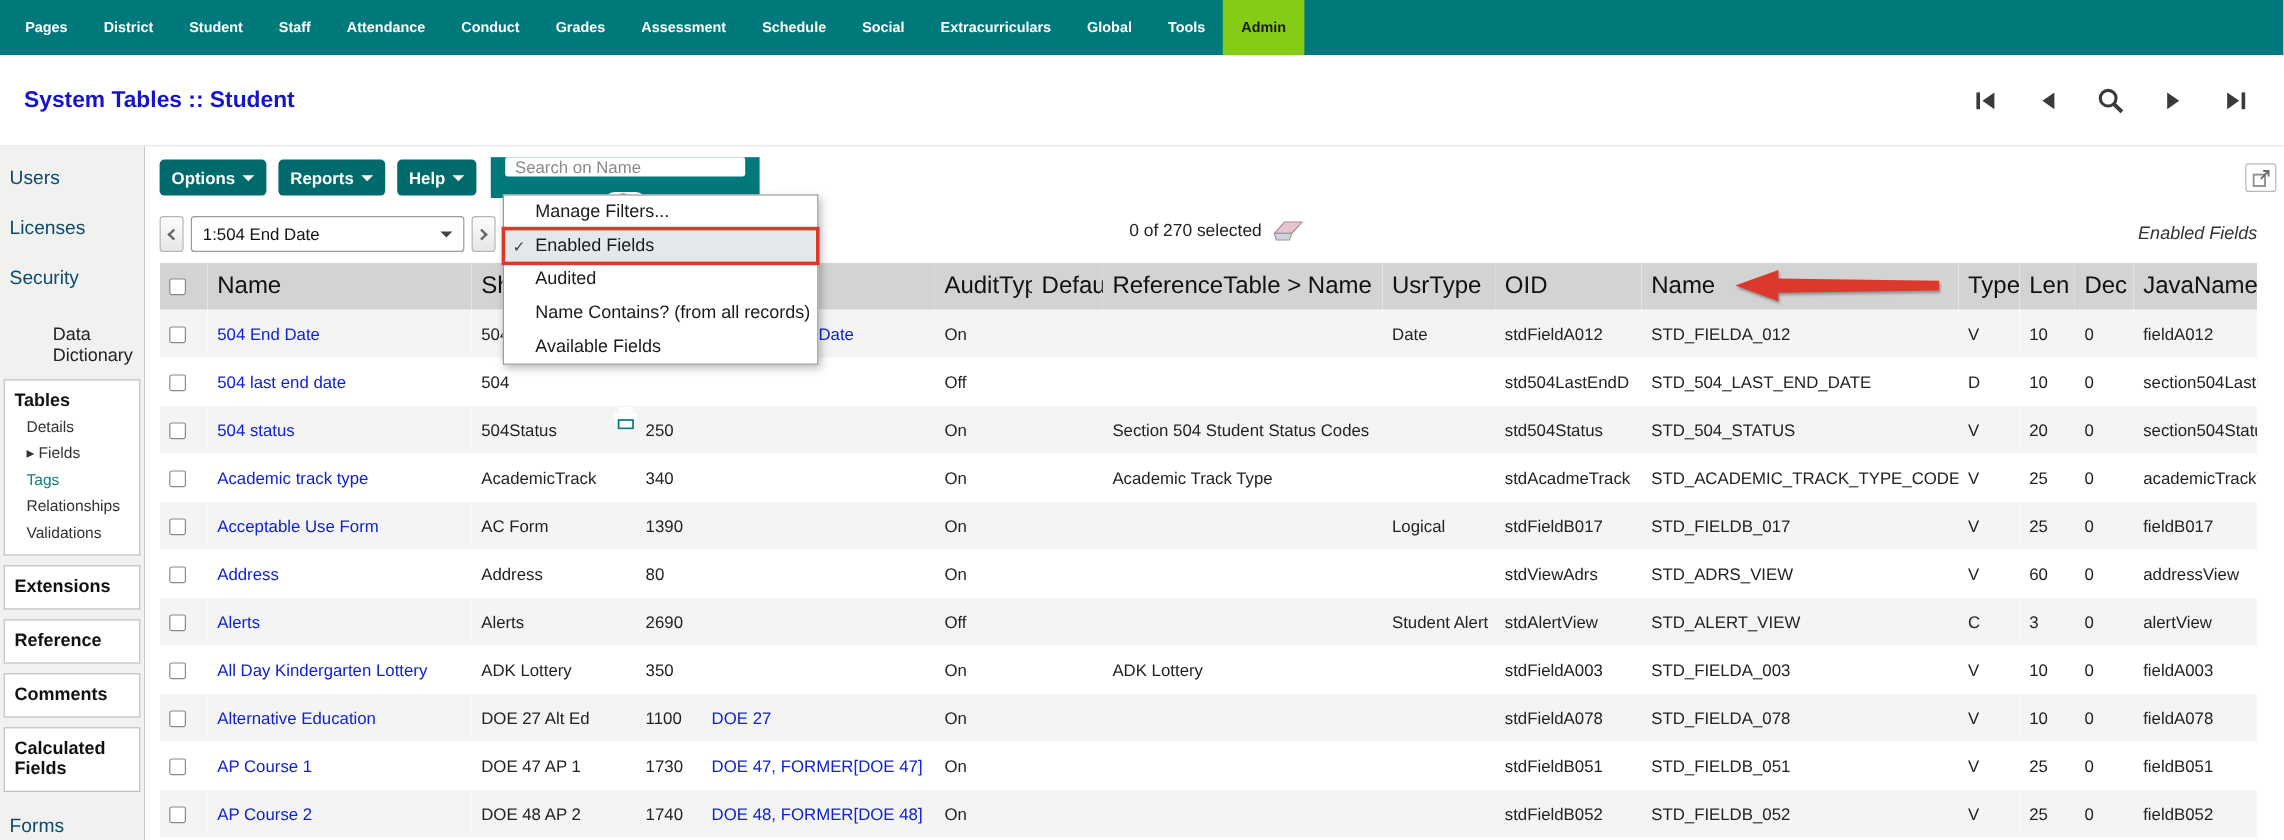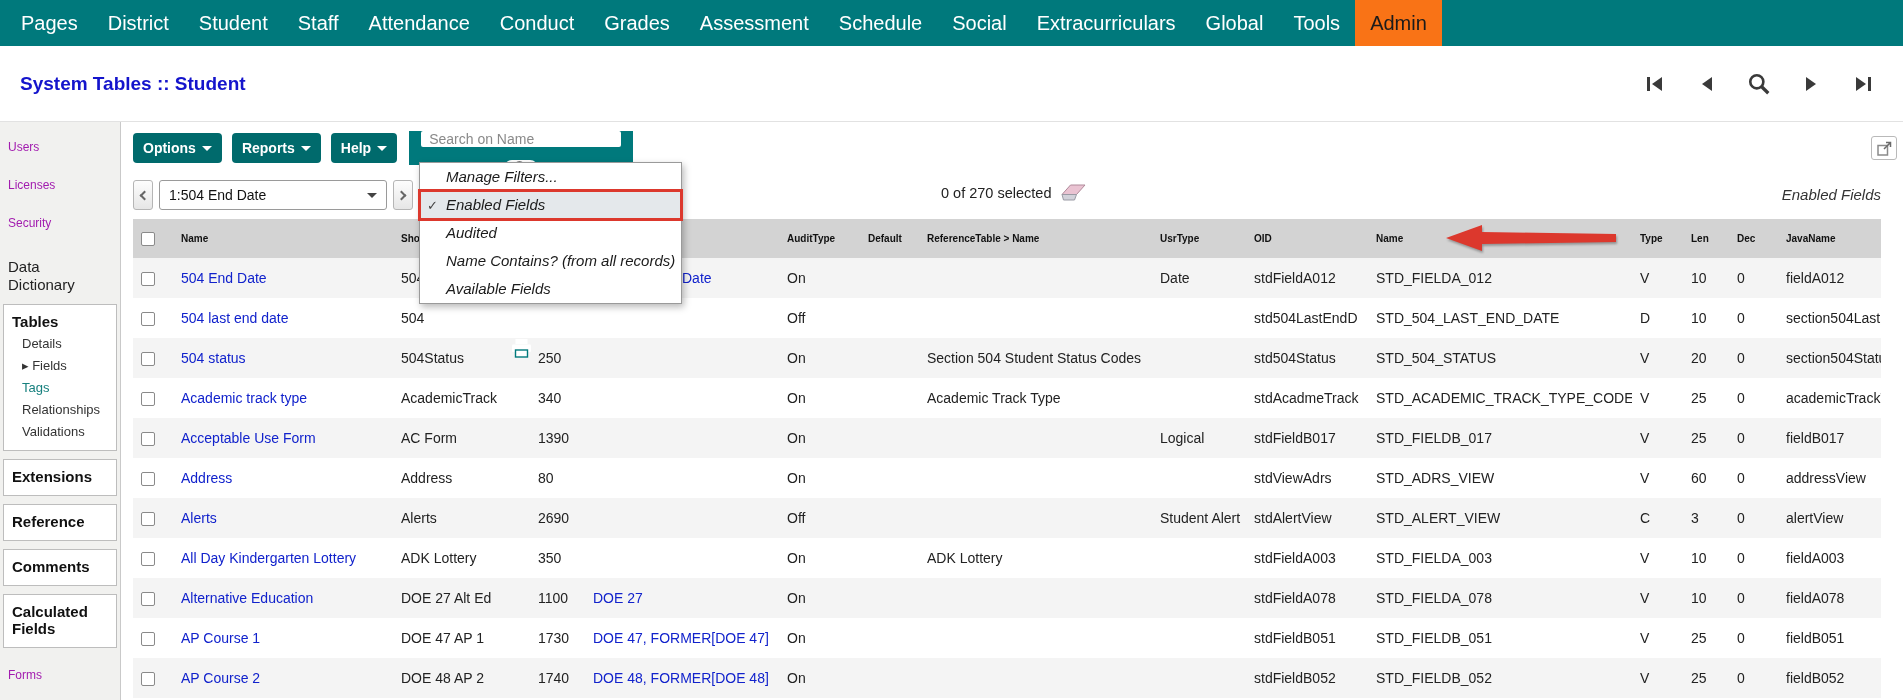--- a/index.html
+++ b/index.html
@@ -1,36 +1,36 @@
 <!DOCTYPE html>
 <html><head>
 <meta charset="utf-8">
 <style>
   * { box-sizing: border-box; margin: 0; padding: 0; }
   html, body { width: 1903px; height: 700px; overflow: hidden; background: #fff;
     font-family: "Liberation Sans", "DejaVu Sans", sans-serif; }
 
   
   .topnav { display: flex; height: 46px; background: #00797C; padding-left: 6px; }
-  .nav-tab { color: #fff; font-weight: normal; font-size: 20px; display: flex; align-items: center;
+  .nav-tab { color: #fff; font-weight: bold; font-size: 12px; display: flex; align-items: center;
     padding: 0 15px; cursor: pointer; white-space: nowrap; }
-  .nav-tab.active { background: #f97316; color: #1b1b1b; }
+  .nav-tab.active { background: #84cc16; color: #1b1b1b; }
 
   
   .header-row { height: 76px; display: flex; align-items: center; justify-content: space-between;
     padding: 0 26px 0 20px; border-bottom: 1px solid #e2e2e2; background: #fff; }
   .breadcrumb { color: #1414CC; font-weight: bold; font-size: 19px; }
   .record-nav { display: flex; gap: 24px; align-items: center; }
   .rn-btn { width: 28px; height: 28px; display: flex; align-items: center; justify-content: center; cursor: pointer; }
 
   
   .layout { display: flex; height: 578px; }
   .sidebar { width: 121px; flex: none; background: #f1f1ef; border-right: 1px solid #c9c9c9; padding-top: 6px; }
-  .side-item { padding: 12px 8px; font-size: 12px; color: #a21caf; cursor: pointer; }
-  .side-label { padding: 16px 20px 6px 8px; font-size: 15px; color: #222; line-height: 1.2; cursor: pointer; }
+  .side-item { padding: 12px 8px; font-size: 16px; color: #0c4a6e; cursor: pointer; }
+  .side-label { padding: 16px 20px 6px 8px; font-size: 15px; color: #222; line-height: 1.2; cursor: pointer; margin-left: 36px; }
   .side-card { background: #fff; border: 1px solid #bdbdbd; margin: 4px 3px 8px 3px; padding: 7px 4px 7px 6px; }
   .card-title { font-weight: bold; font-size: 15px; color: #111; padding: 1px 2px 3px; cursor: pointer; }
   .sub-item { font-size: 13px; color: #333; padding: 2px 0 2px 12px; cursor: pointer; line-height: 1.38; }
   .sub-item.teal { color: #17807E; }
 
   .main { flex: 1; position: relative; padding: 9px 0 12px 12px; background: #fff; overflow: hidden; }
 
   
   .toolbar { display: flex; gap: 10px; height: 34px; align-items: center; }
   .tbtn { background: #006A6C; color: #fff; font-weight: bold; font-size: 14px; border: none;
@@ -57,32 +57,32 @@
   .chev-right { transform: rotate(225deg); margin-right: 3px; }
   .rec-select { width: 228px; height: 30px; background: #fff; border: 1px solid #9a9a9a; border-radius: 3px;
     display: flex; align-items: center; justify-content: space-between; padding: 0 9px; font-size: 14px;
     color: #111; cursor: pointer; flex: none; }
   .sel-summary { position: absolute; left: 808px; top: 4px; display: flex; gap: 10px; align-items: center;
     font-size: 14.5px; color: #222; }
   .view-label { position: absolute; right: 22px; top: 6px; font-style: italic; font-size: 15px; color: #333; }
 
   
   table { border-collapse: collapse; table-layout: fixed; width: 1748px; margin-top: 9px; }
-  th { background: #D3D3D3; font-size: 10px; text-align: left; padding: 0 8px; height: 39px;
-    font-weight: bold; color: #111; white-space: nowrap; overflow: hidden; cursor: pointer; }
+  th { background: #D3D3D3; font-size: 20px; text-align: left; padding: 0 8px; height: 39px;
+    font-weight: normal; color: #111; white-space: nowrap; overflow: hidden; cursor: pointer; }
   td { font-size: 14px; padding: 0 8px; height: 40px; color: #222; white-space: nowrap; overflow: hidden; }
   tr.odd td { background: #f4f4f4; }
   a.cell-link { color: #1122CC; text-decoration: none; cursor: pointer; }
   .cb { width: 14px; height: 14px; border: 1px solid #8a8a8a; border-radius: 2px; background: #fff;
     display: inline-block; vertical-align: middle; cursor: pointer; }
   .t-indent { padding-left: 97px; }
 
   
   .filter-menu { position: absolute; left: 298px; top: 40px; width: 263px; background: #fff;
-    border: 1px solid #9a9a9a; box-shadow: 2px 3px 7px rgba(0,0,0,.28); z-index: 5; font-style: italic; }
+    border: 1px solid #9a9a9a; box-shadow: 2px 3px 7px rgba(0,0,0,.28); z-index: 5; }
   .fm-item { position: relative; font-size: 15px; line-height: 18px; color: #1b1b1b;
     padding: 5px 8px 5px 26px; cursor: pointer; white-space: nowrap; overflow: hidden; }
   .fm-item .check { position: absolute; left: 7px; top: 6px; font-size: 13px; color: #444; }
   .fm-item.checked { background: #e4e8eb; }
   .fm-item.annotated { outline: 3px solid #DC382D; outline-offset: -1px; }
 
   
   .annot-arrow { position: absolute; left: 1323px; top: 98px; z-index: 7;
     filter: drop-shadow(1px 2px 1px rgba(0,0,0,.3)); }
   .popout { position: absolute; right: 6px; top: 14px; width: 26px; height: 24px; border: 1px solid #b9b9b9;

